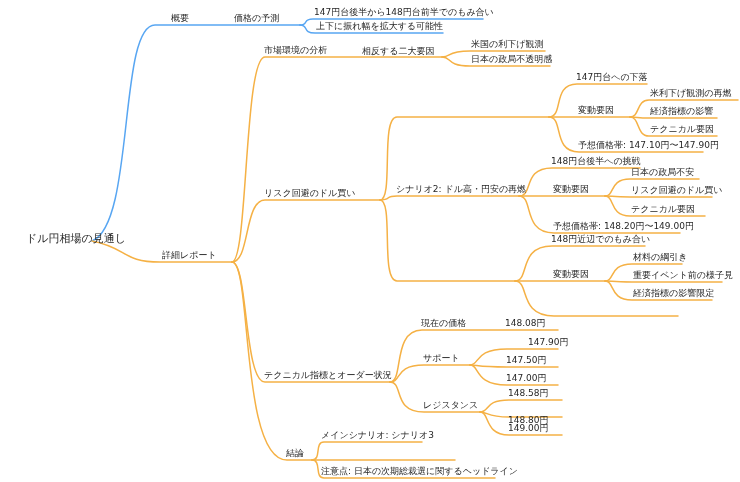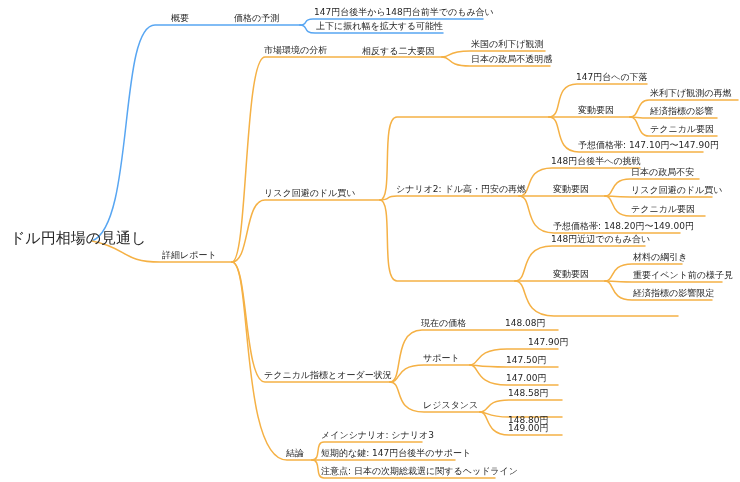--- a/index.html
+++ b/index.html
@@ -14,21 +14,21 @@
   #connectors path{fill:none;stroke-width:1.5;stroke-linecap:round;}
   #connectors path.blue{stroke:#58a6f2;}
   #connectors path.orange{stroke:#f5b145;}
   .n{
     position:absolute;
     font-size:9px;
     line-height:11px;
     color:#262626;
     white-space:nowrap;
   }
-  .root{font-size:15px;}
+  .root{font-size:11px;margin-left:16px;}
 </style>
 </head>
 <body>
 
 <div id="canvas">
 
   <svg id="connectors" viewBox="0 0 740 482" xmlns="http://www.w3.org/2000/svg">
     <g>
       <path class="blue" d="M92,241 C135,225 118,25 155,25 L300,25"></path>
       <path class="blue" d="M300,25 C309,25 302,19 313,19 L483,19"></path>
@@ -129,16 +129,15 @@
   <span class="n" style="left:528px;top:337px">147.90円</span>
   <span class="n" style="left:506px;top:355px">147.50円</span>
   <span class="n" style="left:506px;top:373px">147.00円</span>
   <span class="n" style="left:423px;top:400px">レジスタンス</span>
   <span class="n" style="left:508px;top:388px">148.58円</span>
   <span class="n" style="left:508px;top:415px">148.80円</span>
   <span class="n" style="left:508px;top:423px">149.00円</span>
 
   <span class="n" style="left:286px;top:448px">結論</span>
   <span class="n" style="left:321px;top:430px">メインシナリオ: シナリオ3</span>
-  <span class="n" style="left:321px;top:448px">短期的な鍵: 147円台後半のサポート</span>
   <span class="n" style="left:321px;top:466px">注意点: 日本の次期総裁選に関するヘッドライン</span>
 
 </div>
 
 </body></html>

